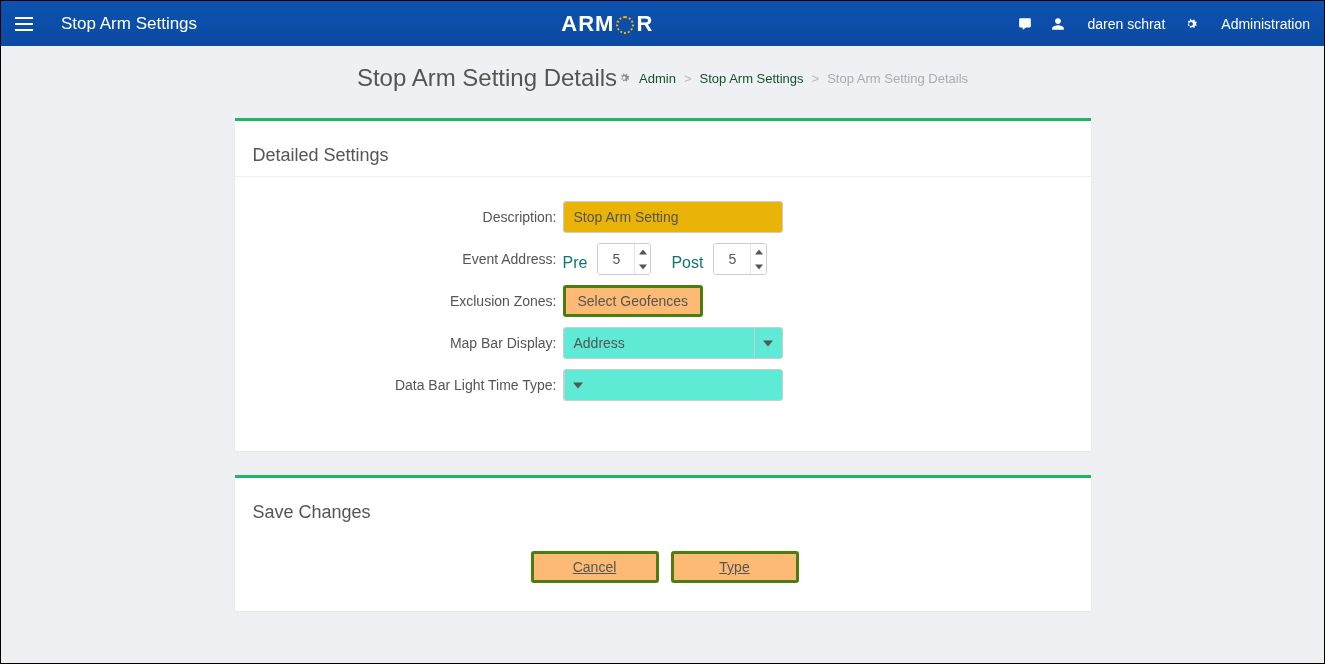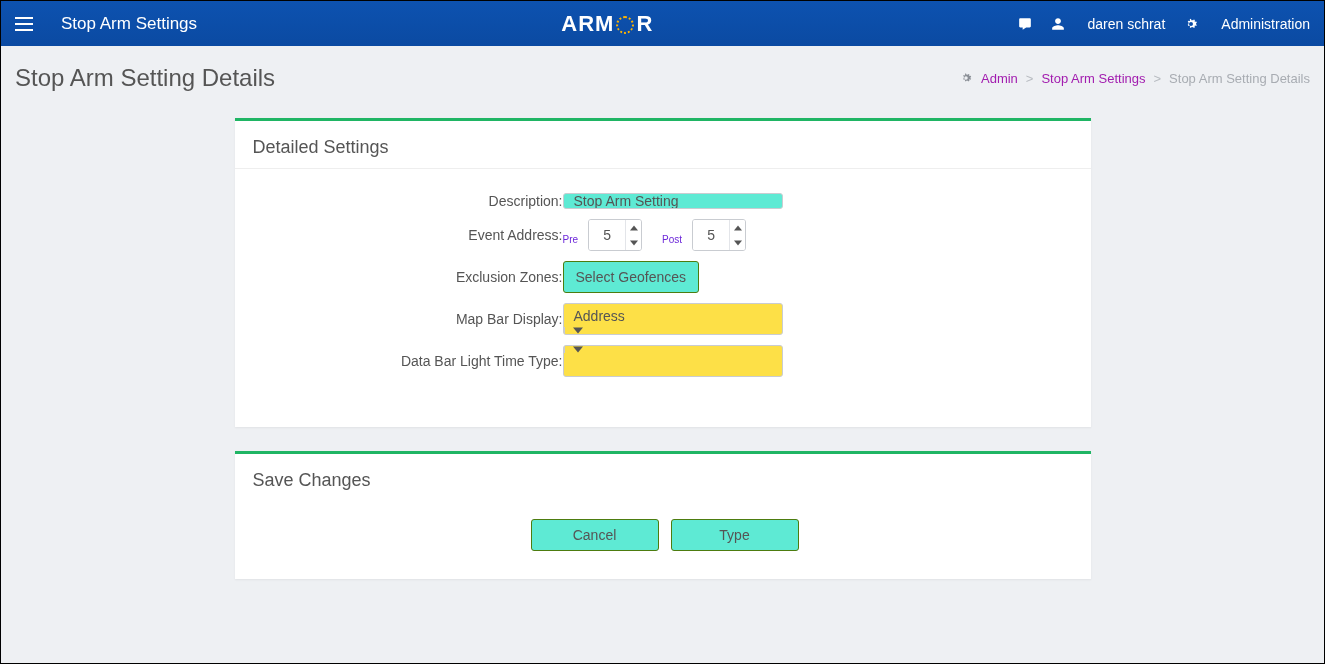--- a/index.html
+++ b/index.html
@@ -47,76 +47,76 @@
   
   .page {
     border: 1px solid #000;
     border-top: none;
     background: #eef0f3;
     height: calc(664px - 46px);
     padding: 18px 14px 0 14px;
     overflow: auto;
   }
   .page-header {
-    display:flex; align-items:center; justify-content:space-between;
+    display:flex; align-items:center; justify-content:center;
     margin-bottom: 26px;
   }
   .page-title { font-size: 24px; font-weight: 400; color: #555; }
   .breadcrumb { font-size: 13px; color:#8a8f96; display:flex; align-items:center; gap:8px; }
-  .breadcrumb a { color:#a21caf; text-decoration:none; cursor:pointer; }
+  .breadcrumb a { color:#14532d; text-decoration:none; cursor:pointer; }
   .breadcrumb .sep { color:#b7bbc0; }
   .breadcrumb .current { color:#a8acb2; }
   .bc-gears { width:14px; height:14px; fill:#8a8f96; }
 
   
   .panel-wrap { width: 856px; margin: 0 auto 24px auto; }
   .panel {
     background:#fff;
     border-top: 3px solid #1fb564;
     box-shadow: 0 1px 2px rgba(0,0,0,.06);
   }
   .panel-head {
-    padding: 16px 18px 10px 18px;
+    padding: 24px 18px 10px 18px;
     font-size: 18px; color:#555;
     border-bottom: 1px solid #eee;
   }
   .panel-body { padding: 24px 18px 40px 18px; }
-  .panel-body.tight { padding: 18px 14px 28px 18px; }
+  .panel-body.tight { padding: 18px 14px 28px 18px; text-decoration: underline; }
 
   
   .frow { display:flex; align-items:center; margin-bottom: 10px; }
   .flabel {
-    width: 310px; text-align:right; 
+    width: 310px; text-align:right; padding-right: 6px;
     font-size: 14px; color:#555;
   }
   .fcontrols { display:flex; align-items:center; gap:10px; }
   .text-input {
-    height: 16px; border:1px solid #c9ccd1; border-radius:3px;
-    padding: 0 10px; font-size:14px; color:#555; background:#5eead4;
+    height: 32px; border:1px solid #c9ccd1; border-radius:3px;
+    padding: 0 10px; font-size:14px; color:#555; background:#eab308;
   }
   .text-input.wide { width: 220px; }
-  .inline-label { font-size:10px; color:#6d28d9;margin-top:8px; }
+  .inline-label { font-size:16px; color:#0f766e;margin-top:8px; }
   .spinner {
     display:flex; align-items:stretch; height:32px; border:1px solid #c9ccd1; border-radius:3px; overflow:hidden; background:#fff;
   }
   .spinner input {
     width: 36px; border:none; text-align:center; font-size:14px; color:#555; outline:none;
   }
   .spinner .btns { display:flex; flex-direction:column; width:16px; border-left:1px solid #e3e5e9; }
   .spinner .btns button {
     flex:1; border:none; background:#fff; cursor:pointer; padding:0; display:flex; align-items:center; justify-content:center;
   }
   .spinner .btns svg { width:8px; height:6px; fill:#555; }
   .btn {
-    height:32px; padding:0 12px; border:1px solid #4d7c0f; border-radius:3px;
-    background:#5eead4; font-size:14px; color:#555; cursor:pointer;
+    height:32px; padding:0 12px; border:3px solid #4d7c0f; border-radius:3px;
+    background:#fdba74; font-size:14px; color:#555; cursor:pointer;
   }
   .btn.wide { width:128px; }
   .select {
-    display:flex; align-items:stretch; width:220px; height:32px; border:1px solid #c9ccd1; border-radius:3px; background:#fde047;flex-direction:column;
+    display:flex; align-items:stretch; width:220px; height:32px; border:1px solid #c9ccd1; border-radius:3px; background:#5eead4;
   }
   .select .val { flex:1; display:flex; align-items:center; padding:0 10px; font-size:14px; color:#555; }
   .select .caret { width:28px; border-left:1px solid #c9ccd1; display:flex; align-items:center; justify-content:center; cursor:pointer;}
   .select .caret svg { width:10px; height:7px; fill:#555; }
 
   .actions { display:flex; justify-content:center; gap:12px; }
 
 </style>
 </head>
 <body>

